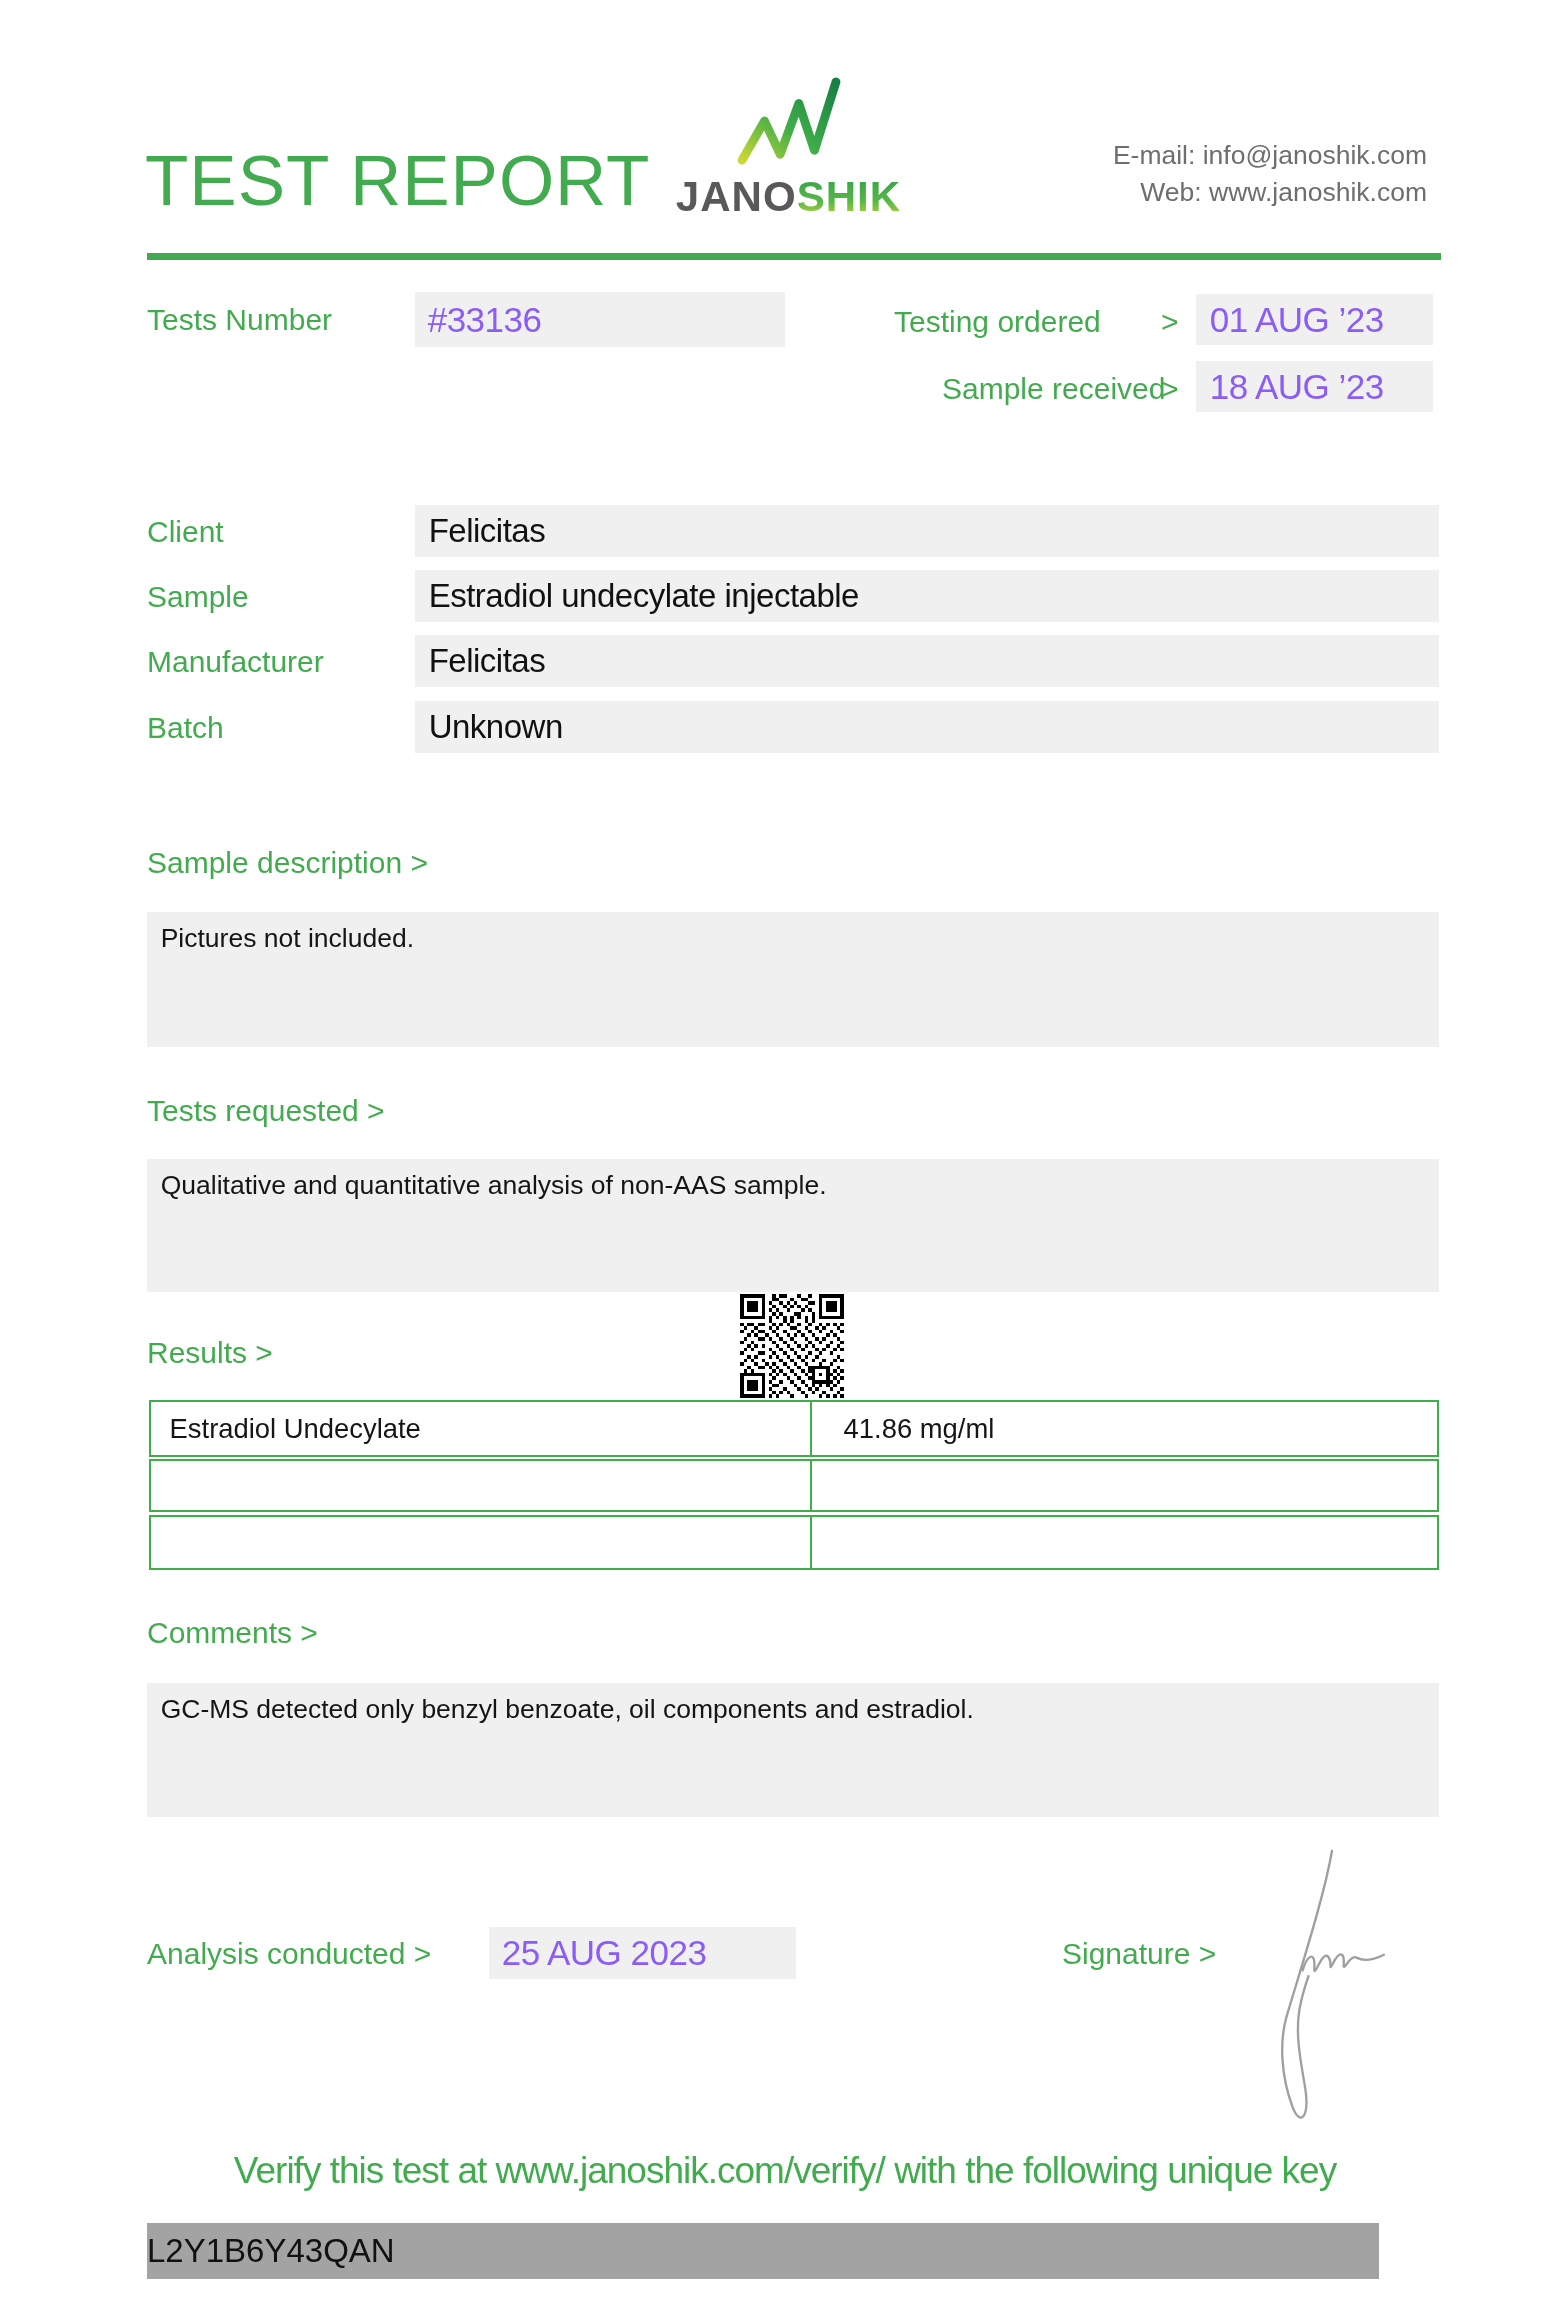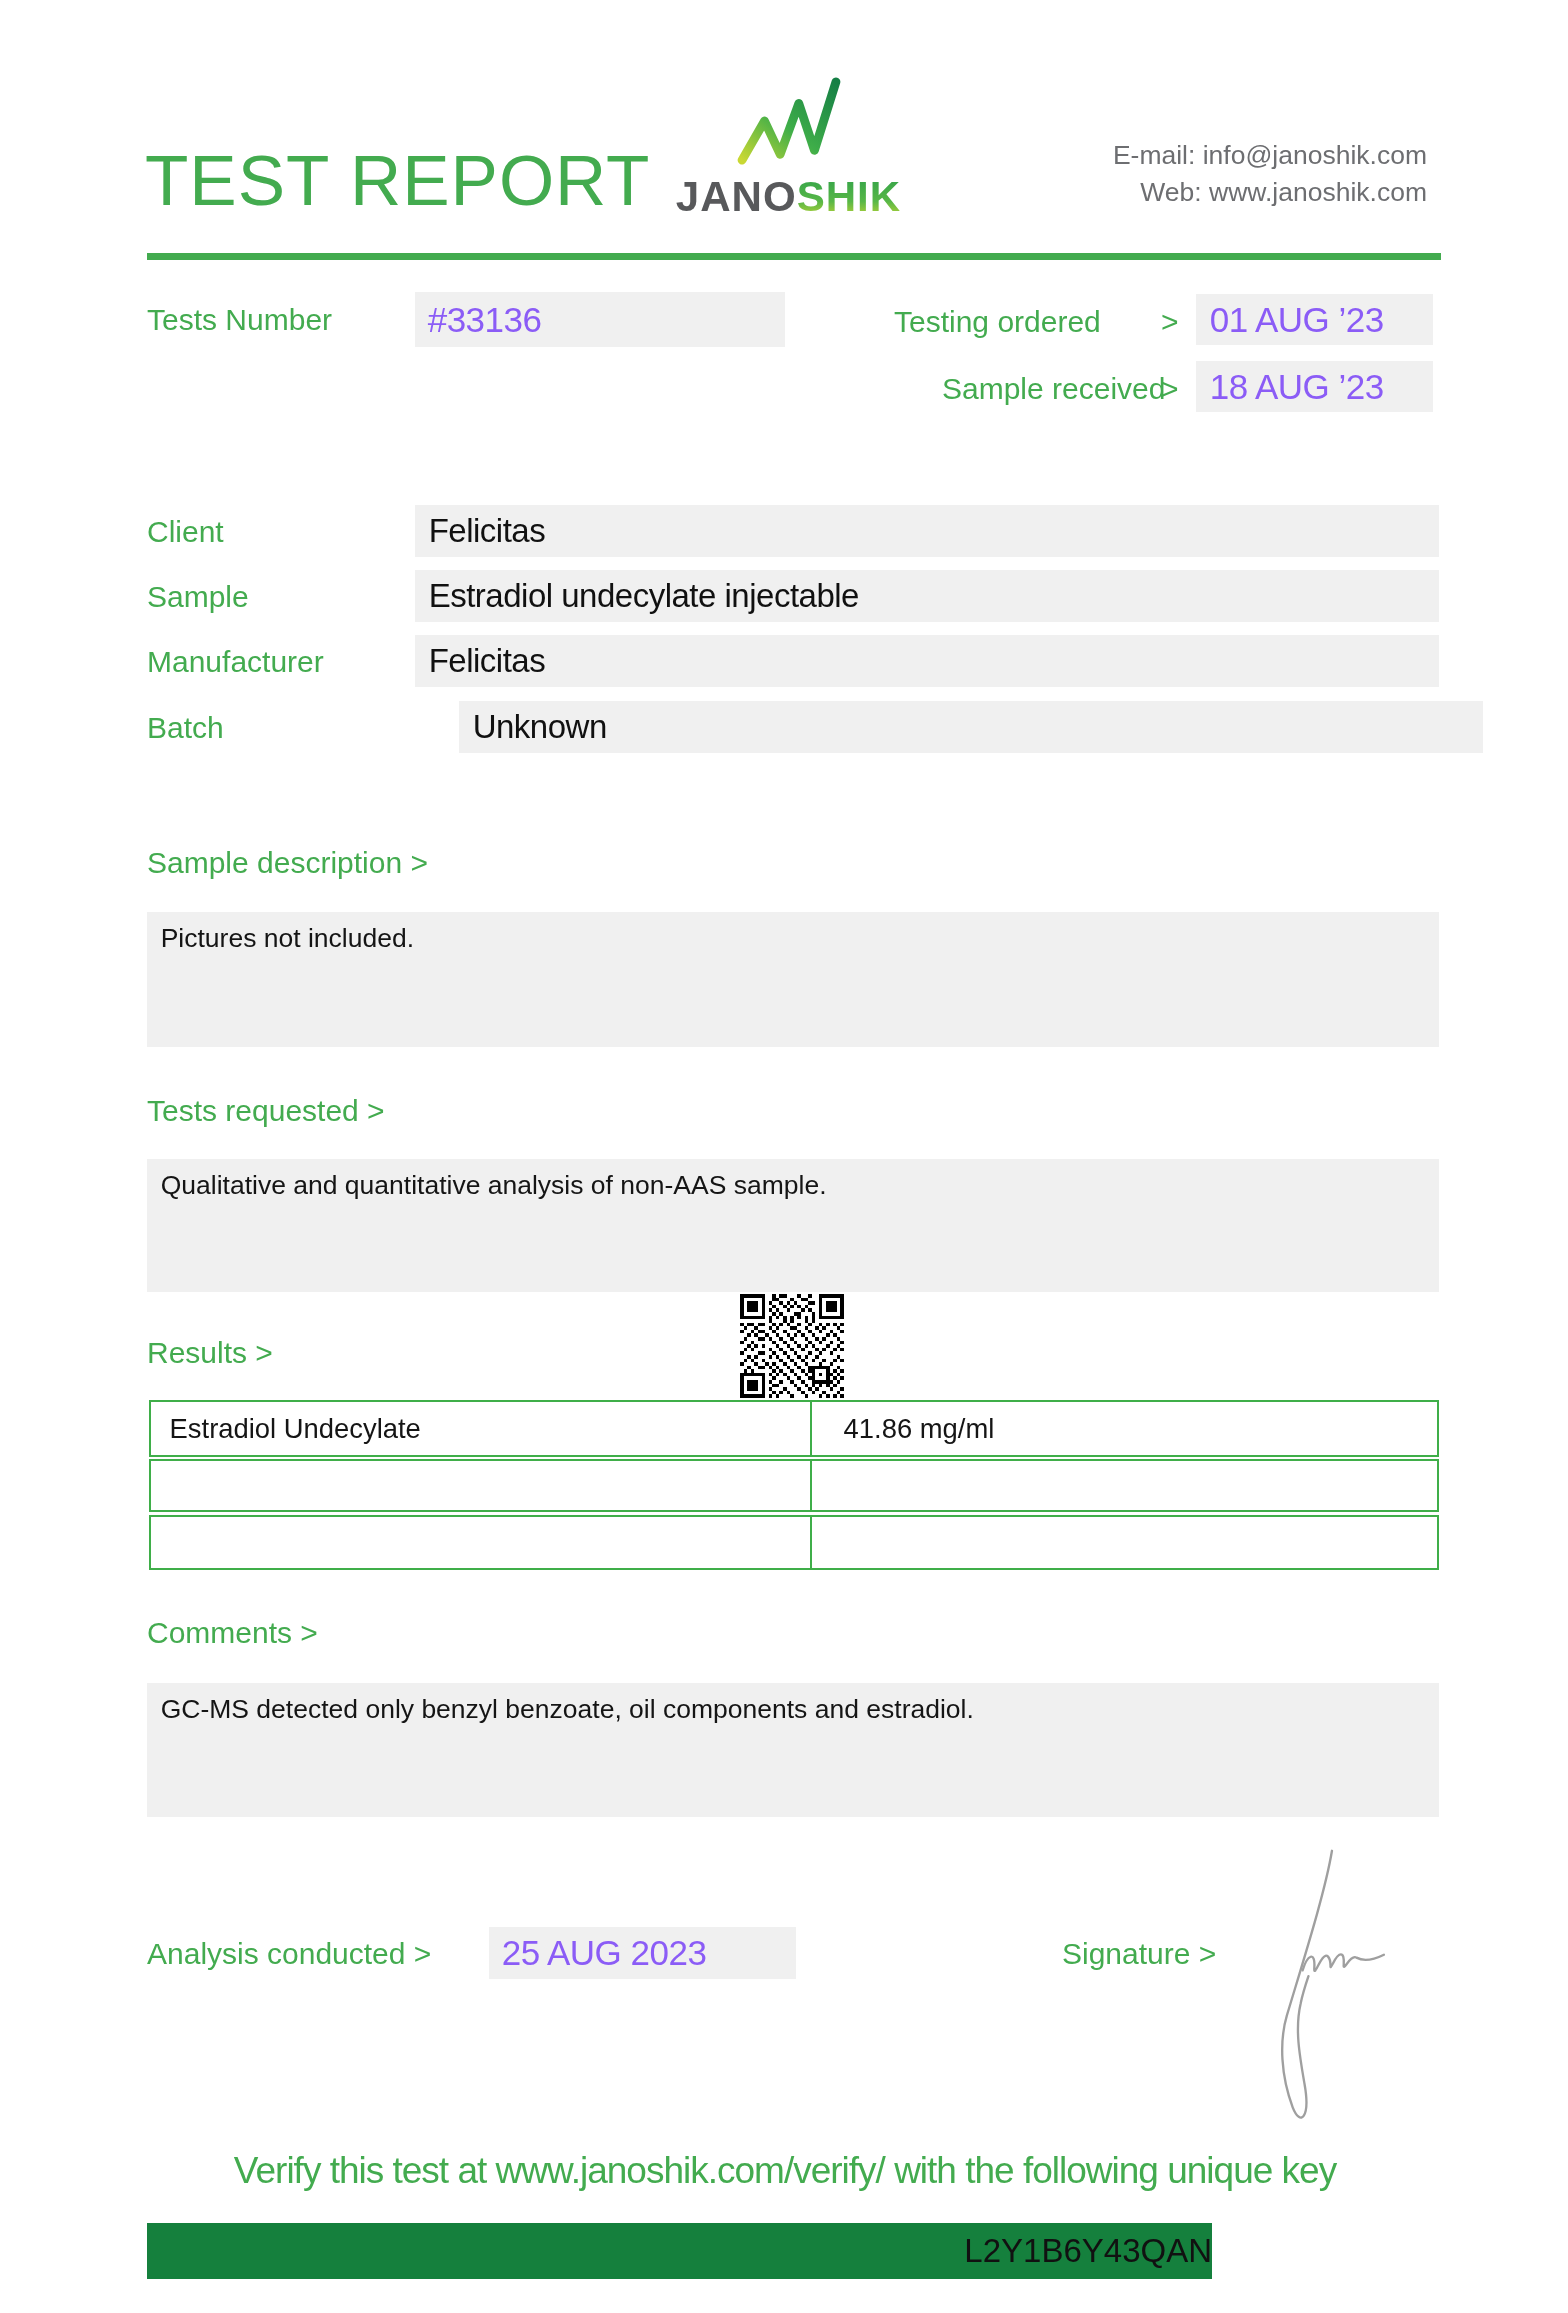--- a/index.html
+++ b/index.html
@@ -19,21 +19,21 @@
   
   .vbox{background:#f0f0f0;box-sizing:border-box;}
   .vtext{font-size:35px;letter-spacing:-0.5px;color:#8b5cf6;}
   .field-val{font-size:33px;letter-spacing:-0.5px;color:#111;}
   .block{background:#f0f0f0;box-sizing:border-box;padding:9.8px 13.7px;font-size:26.5px;line-height:33px;color:#151515;}
   
   .rrow{left:149px;width:1290px;border:2.9px solid #3fae49;box-sizing:border-box;display:flex;background:#fff;}
   .rcell-l{flex:0 0 640px;border-right:2.9px solid #3fae49;display:flex;align-items:center;padding-left:18.6px;font-size:27.4px;color:#151515;}
   .rcell-r{flex:1;display:flex;align-items:center;padding-left:32px;font-size:27.4px;color:#151515;}
   .verify-line{left:139px;top:2150px;width:1292px;text-align:center;color:#43ab4f;font-size:37px;letter-spacing:-1px;white-space:nowrap;}
-  .key-bar{left:147px;top:2223px;width:1065px;height:56px;background:#15803d;text-align:right;}
+  .key-bar{left:147px;top:2223px;width:1232px;height:56px;background:#a3a3a3;text-align:left;}
   .key-text{font-size:33px;line-height:56px;color:#111;}
   .centered-v{display:flex;align-items:center;}
 </style>
 </head>
 <body>
 
 <div class="page">
 
   <div class="abs doc-title">TEST REPORT</div>
 
@@ -95,21 +95,21 @@
   <div class="abs vbox centered-v" style="left:415px;top:570px;width:1024px;height:52px;">
     <span class="field-val" style="padding-left:13.7px;">Estradiol undecylate injectable</span>
   </div>
 
   <div class="abs glabel" style="left:147px;top:642px;">Manufacturer</div>
   <div class="abs vbox centered-v" style="left:415px;top:635px;width:1024px;height:52px;">
     <span class="field-val" style="padding-left:13.7px;">Felicitas</span>
   </div>
 
   <div class="abs glabel" style="left:147px;top:708px;">Batch</div>
-  <div class="abs vbox centered-v" style="left:415px;top:701px;width:1024px;height:52px;margin-left:44px;">
+  <div class="abs vbox centered-v" style="left:415px;top:701px;width:1024px;height:52px;">
     <span class="field-val" style="padding-left:13.7px;">Unknown</span>
   </div>
 
   <div class="abs glabel" style="left:147px;top:843px;">Sample description &gt;</div>
   <div class="abs block" style="left:147px;top:912px;width:1292px;height:135px;">
     <span>Pictures not included.</span>
   </div>
 
   <div class="abs glabel" style="left:147px;top:1091px;">Tests requested &gt;</div>
   <div class="abs block" style="left:147px;top:1159px;width:1292px;height:133px;">

